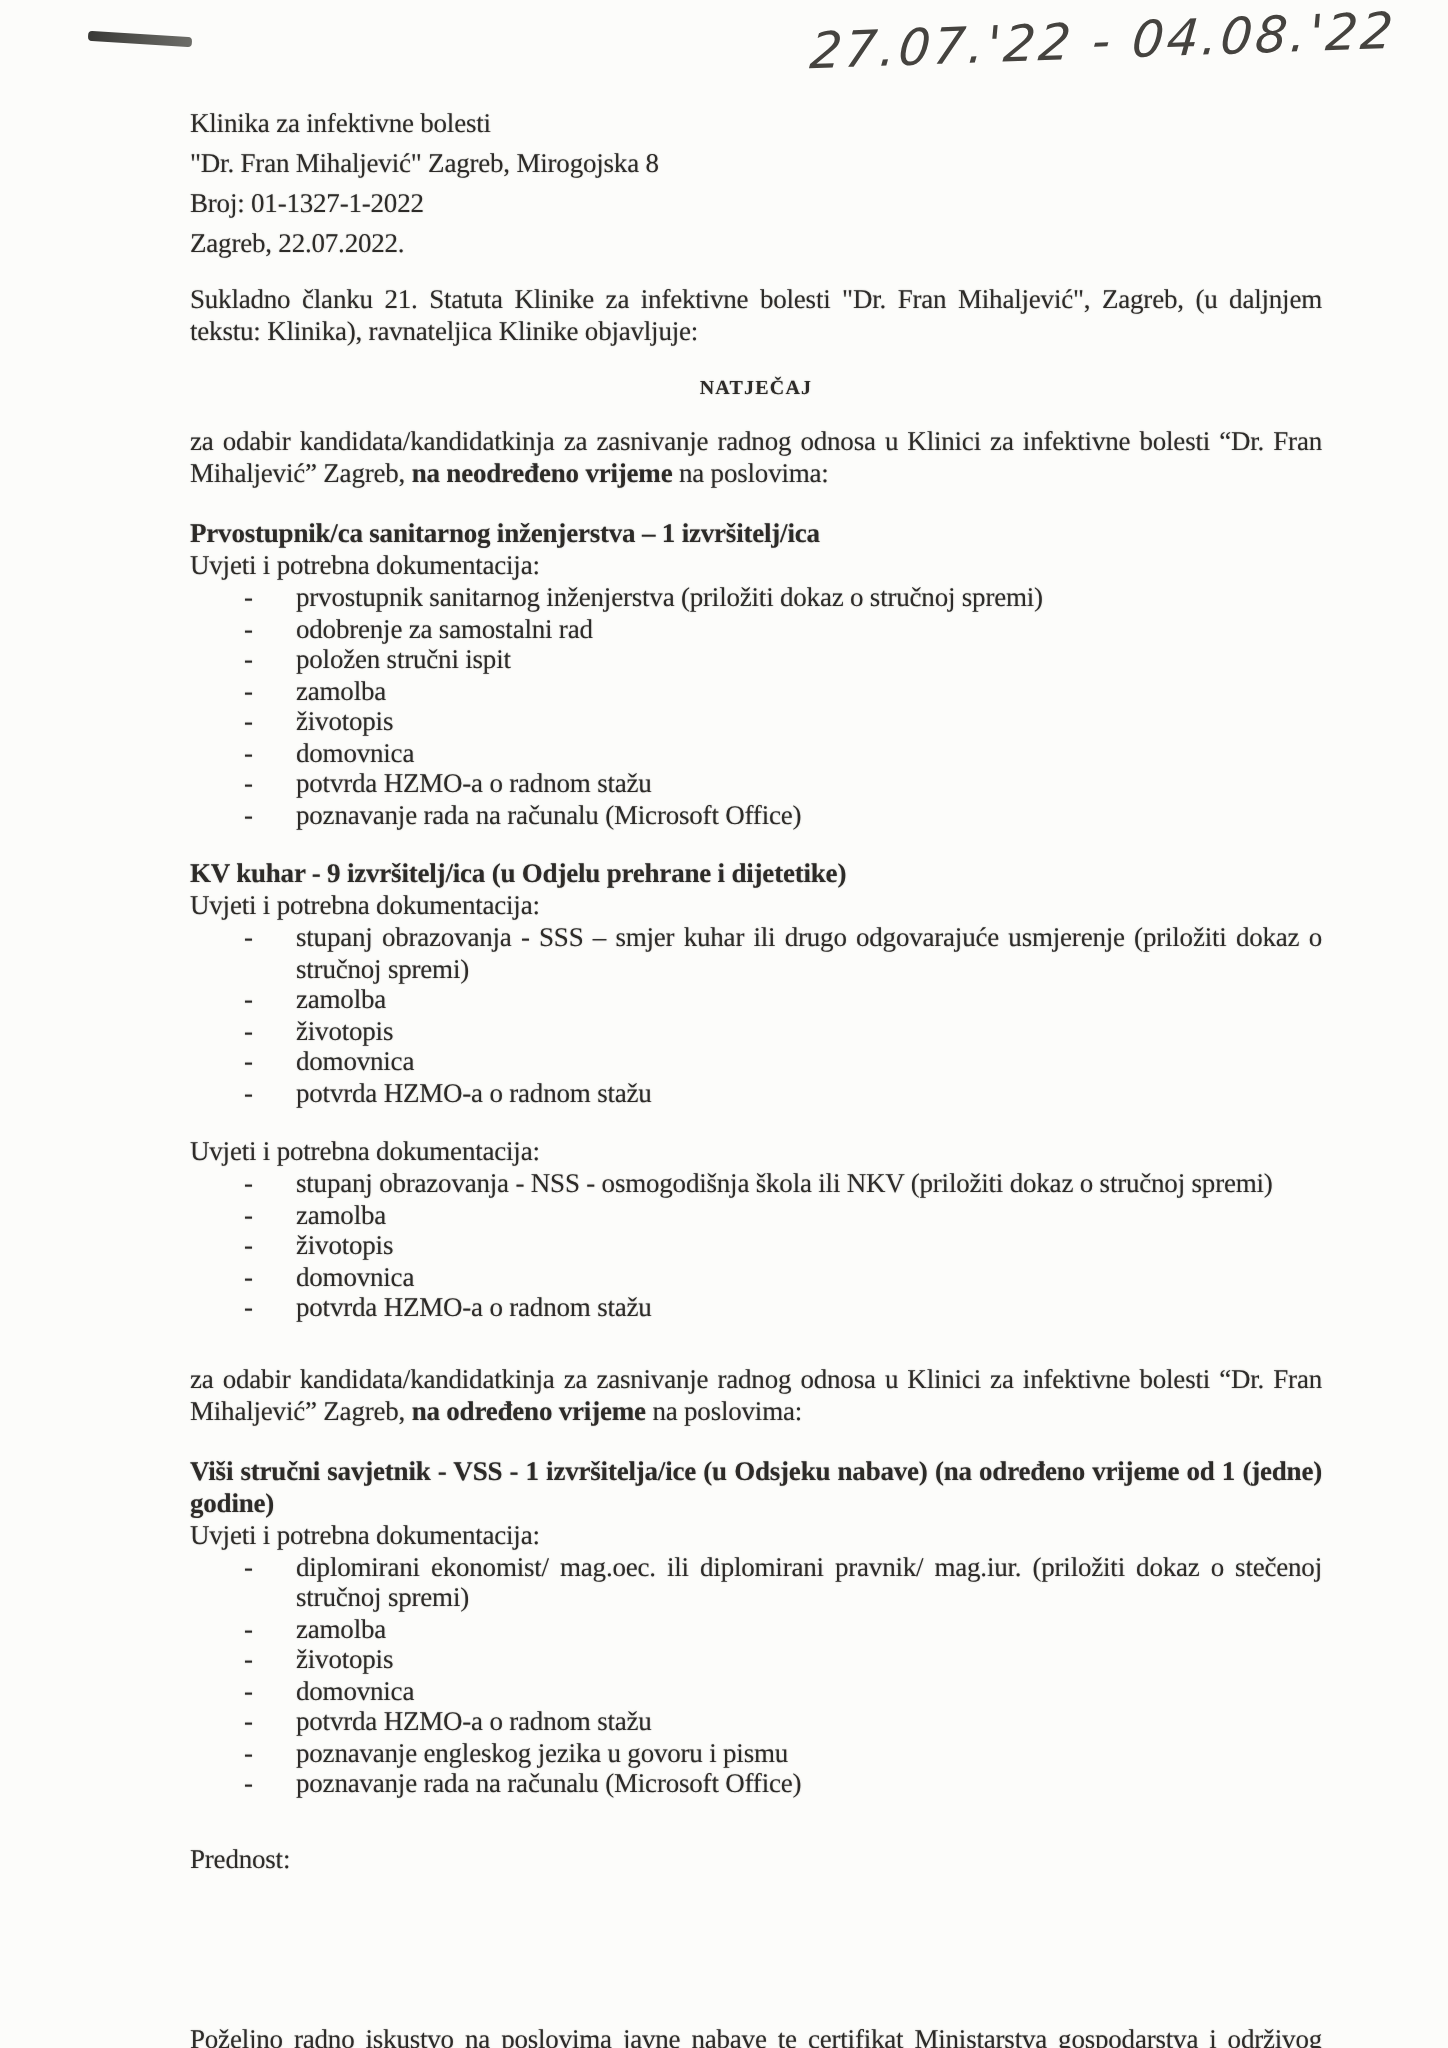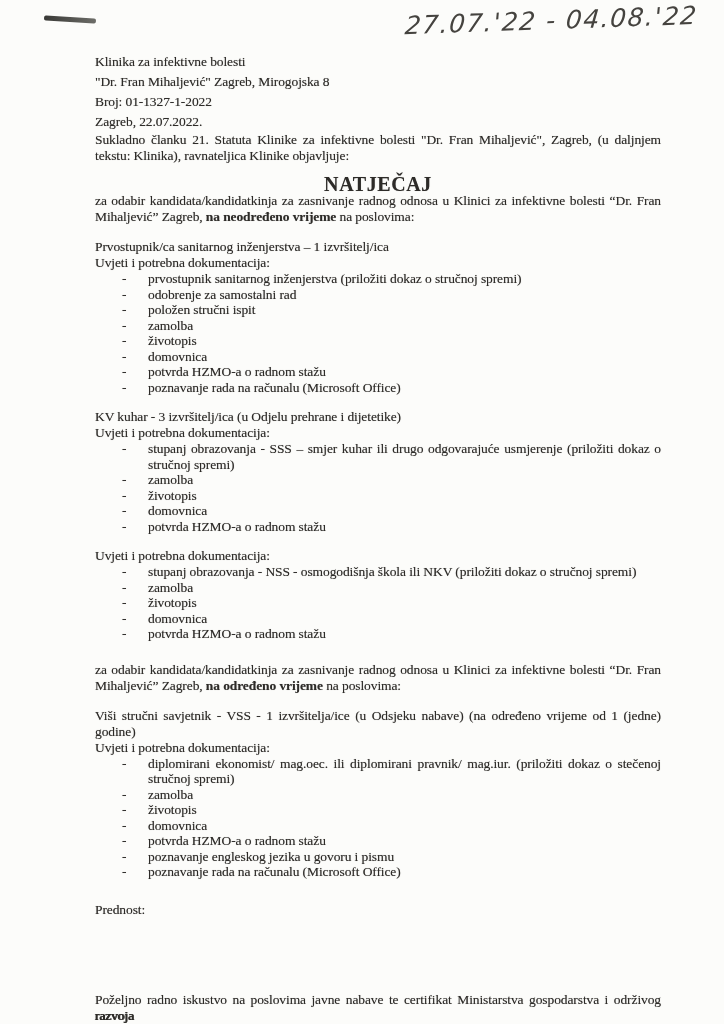--- a/index.html
+++ b/index.html
@@ -35,34 +35,34 @@
     font-size:25px;
     color:#45433f;
     letter-spacing:1.5px;
     transform:rotate(-2deg) skewX(-7deg);
     text-shadow:none;
     white-space:nowrap;
   }
 
   .letterhead { line-height:20px; }
 
-  .para { line-height:16px; text-align:justify; }
+  .para { margin-top:10px; line-height:16px; text-align:justify; }
   .gap-lg { margin-top:20px; }
 
   .doc-title {
     margin-top:12px;
     text-align:center;
-    font-size:20px;
+    font-size:10px;
     font-weight:bold;
     letter-spacing:0.6px;
     line-height:17px;
   }
 
   .job { margin-top:14px; }
-  .job-title { font-weight:normal; font-size:13.5px; line-height:16px; text-align:justify; }
+  .job-title { font-weight:bold; font-size:13.5px; line-height:16px; text-align:justify; }
   .docs-label { line-height:16px; }
 
   ul.req { list-style:none; margin:0; padding:0 0 0 27px; }
   ul.req li {
     position:relative;
     padding-left:26px;
     line-height:15.5px;
     text-align:justify;
     font-family:Liberation Serif, serif;
   }
@@ -109,21 +109,21 @@
       <li>položen stručni ispit</li>
       <li>zamolba</li>
       <li>životopis</li>
       <li>domovnica</li>
       <li>potvrda HZMO-a o radnom stažu</li>
       <li>poznavanje rada na računalu (Microsoft Office)</li>
     </ul>
   </section>
 
   <section class="job">
-    <h2 class="job-title">KV kuhar - 3 izvršitelj/ica (u Odjelu prehrane i dijetetike)</h2>
+    <h2 class="job-title">KV kuhar - 9 izvršitelj/ica (u Odjelu prehrane i dijetetike)</h2>
     <p class="docs-label">Uvjeti i potrebna dokumentacija:</p>
     <ul class="req">
       <li>stupanj obrazovanja - SSS – smjer kuhar ili drugo odgovarajuće usmjerenje (priložiti dokaz o stručnoj spremi)</li>
       <li>zamolba</li>
       <li>životopis</li>
       <li>domovnica</li>
       <li>potvrda HZMO-a o radnom stažu</li>
     </ul>
   </section>
 

